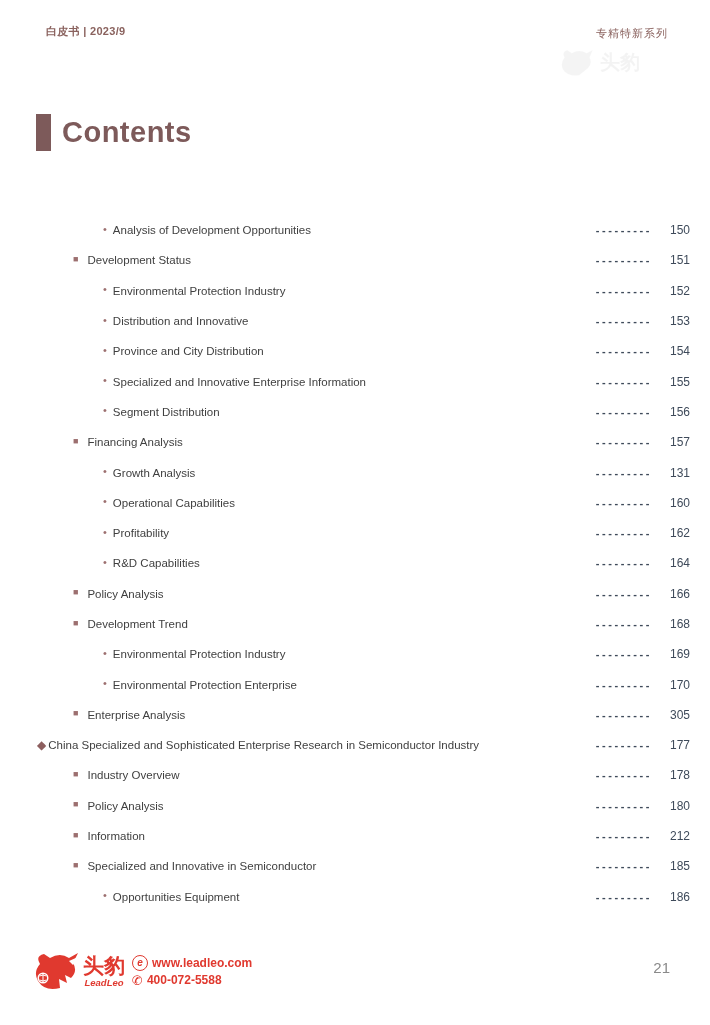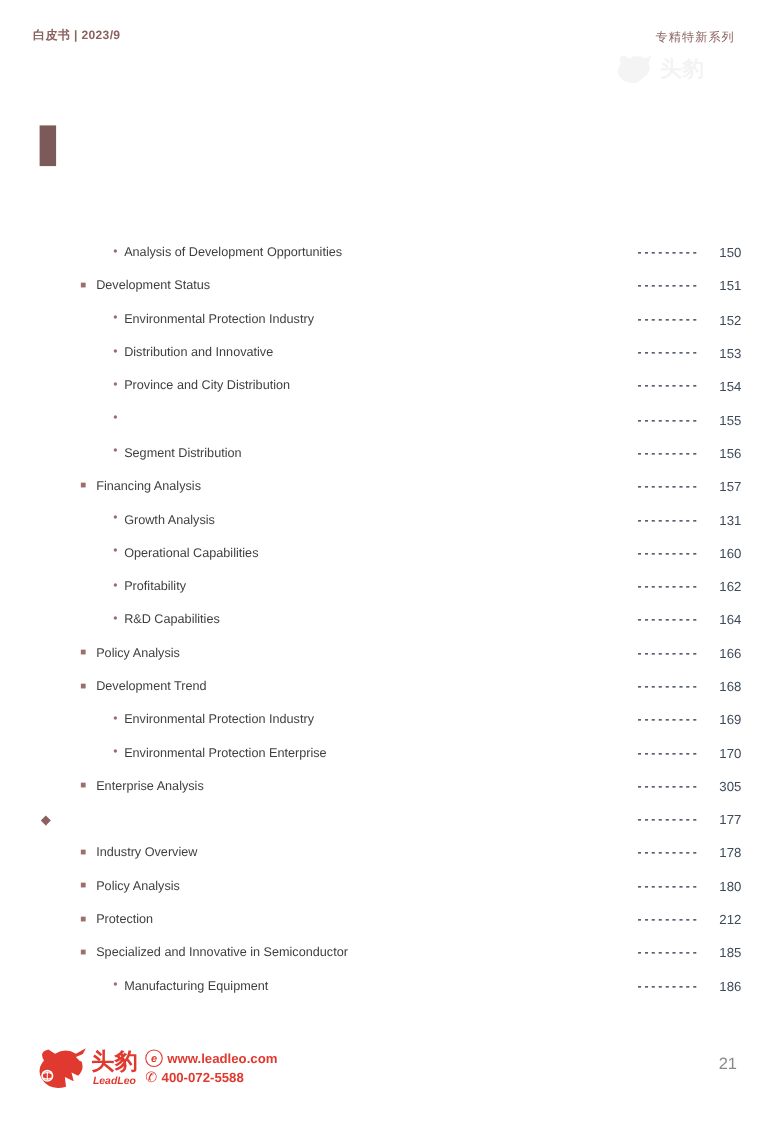--- a/index.html
+++ b/index.html
@@ -3,21 +3,21 @@
 <meta charset="utf-8">
 <style>
   html,body{margin:0;padding:0;}
   body{
     width:710px;height:1025px;position:relative;background:#ffffff;
     font-family:"Liberation Sans","DejaVu Sans",sans-serif;
     -webkit-font-smoothing:antialiased;overflow:hidden;
   }
   
   .header-left{
-    position:absolute;top:24px;left:30px;
+    position:absolute;top:24px;left:46px;
     font-size:11px;font-weight:bold;color:#8a625e;letter-spacing:.3px;
   }
   .header-right{
     position:absolute;top:26px;right:42px;
     font-size:11px;font-weight:normal;color:#8a625e;letter-spacing:1px;
   }
   .watermark{
     position:absolute;top:42px;right:40px;width:110px;height:40px;
     opacity:.07;display:flex;align-items:center;gap:6px;
   }
@@ -35,21 +35,21 @@
   .toc-bullet{flex:0 0 auto;line-height:1;}
   .lv1 .toc-bullet{color:#8d5f5f;font-size:12px;margin-right:2px;}
   .lv2 .toc-bullet{color:#9c6f6f;font-size:9px;margin-right:9px;position:relative;top:-1px;}
   .lv3 .toc-bullet{color:#9c6f6f;font-size:11px;margin-right:6px;position:relative;top:-1px;}
   .toc-label{flex:0 1 auto;white-space:nowrap;}
   .toc-spacer{flex:1 1 auto;}
   .toc-leader{
     flex:0 0 auto;color:#3e4a5a;letter-spacing:2.6px;font-weight:bold;
     font-size:11px;white-space:nowrap;
   }
-  .toc-page{flex:0 0 34px;text-align:right;color:#3e4a5a;font-size:12px;margin-right:36px;margin-left:4px;}
+  .toc-page{flex:0 0 34px;text-align:right;color:#3e4a5a;font-size:12px;margin-right:20px;margin-left:4px;}
   
   .footer{position:absolute;left:0;right:0;top:945px;height:70px;}
   .leadleo{position:absolute;left:33px;top:6px;display:flex;align-items:center;}
   .leadleo-name-col{margin-left:4px;display:flex;flex-direction:column;align-items:center;}
   .leadleo-name{color:#e0392f;font-weight:bold;font-size:21px;line-height:1;}
   .leadleo-sub{color:#e0392f;font-style:italic;font-weight:bold;font-size:9.5px;line-height:1;margin-top:2px;}
   .leadleo-contact{margin-left:7px;display:flex;flex-direction:column;gap:2px;}
   .contact-line{display:flex;align-items:center;color:#e0392f;font-size:12px;font-weight:bold;}
   .e-icon{
     display:inline-flex;align-items:center;justify-content:center;
@@ -70,20 +70,21 @@
 
 <div class="watermark">
   <svg width="34" height="30" viewBox="0 0 46 40">
     <path d="M6 14 Q2 6 10 4 L16 8 Q26 2 36 8 L44 4 L40 14 Q44 22 38 28 L26 38 Q10 40 4 30 Q0 22 6 14 Z" fill="#777"></path>
   </svg>
   <span class="wm-text">头豹</span>
 </div>
 
 <div class="title-wrap">
   <div class="title-bar"></div>
+  <div class="title-text">Contents</div>
 </div>
 
 <div class="toc" id="toc-list">
     <div class="toc-row lv3">
       <span class="toc-bullet">•</span>
       <span class="toc-label">Analysis of Development Opportunities</span>
       <span class="toc-spacer"></span>
       <span class="toc-leader">---------</span>
       <span class="toc-page">150</span>
     </div>
@@ -110,20 +111,21 @@
     </div>
     <div class="toc-row lv3">
       <span class="toc-bullet">•</span>
       <span class="toc-label">Province and City Distribution</span>
       <span class="toc-spacer"></span>
       <span class="toc-leader">---------</span>
       <span class="toc-page">154</span>
     </div>
     <div class="toc-row lv3">
       <span class="toc-bullet">•</span>
+      <span class="toc-label">Specialized and Innovative Enterprise Information</span>
       <span class="toc-spacer"></span>
       <span class="toc-leader">---------</span>
       <span class="toc-page">155</span>
     </div>
     <div class="toc-row lv3">
       <span class="toc-bullet">•</span>
       <span class="toc-label">Segment Distribution</span>
       <span class="toc-spacer"></span>
       <span class="toc-leader">---------</span>
       <span class="toc-page">156</span>
@@ -193,55 +195,56 @@
     </div>
     <div class="toc-row lv2">
       <span class="toc-bullet">■</span>
       <span class="toc-label">Enterprise Analysis</span>
       <span class="toc-spacer"></span>
       <span class="toc-leader">---------</span>
       <span class="toc-page">305</span>
     </div>
     <div class="toc-row lv1">
       <span class="toc-bullet">◆</span>
+      <span class="toc-label">China Specialized and Sophisticated Enterprise Research in Semiconductor Industry</span>
       <span class="toc-spacer"></span>
       <span class="toc-leader">---------</span>
       <span class="toc-page">177</span>
     </div>
     <div class="toc-row lv2">
       <span class="toc-bullet">■</span>
       <span class="toc-label">Industry Overview</span>
       <span class="toc-spacer"></span>
       <span class="toc-leader">---------</span>
       <span class="toc-page">178</span>
     </div>
     <div class="toc-row lv2">
       <span class="toc-bullet">■</span>
       <span class="toc-label">Policy Analysis</span>
       <span class="toc-spacer"></span>
       <span class="toc-leader">---------</span>
       <span class="toc-page">180</span>
     </div>
     <div class="toc-row lv2">
       <span class="toc-bullet">■</span>
-      <span class="toc-label">Protection</span>
+      <span class="toc-label">Information</span>
       <span class="toc-spacer"></span>
       <span class="toc-leader">---------</span>
       <span class="toc-page">212</span>
     </div>
     <div class="toc-row lv2">
       <span class="toc-bullet">■</span>
       <span class="toc-label">Specialized and Innovative in Semiconductor</span>
       <span class="toc-spacer"></span>
       <span class="toc-leader">---------</span>
       <span class="toc-page">185</span>
     </div>
     <div class="toc-row lv3">
       <span class="toc-bullet">•</span>
-      <span class="toc-label">Manufacturing Equipment</span>
+      <span class="toc-label">Opportunities Equipment</span>
       <span class="toc-spacer"></span>
       <span class="toc-leader">---------</span>
       <span class="toc-page">186</span>
     </div>
   </div>
 
 <div class="footer">
   <div class="leadleo">
     <svg width="46" height="40" viewBox="0 0 46 40">
       <path d="M7 13 Q2 5 11 3 L17 7 Q27 1 36 7 L45 2 L40 12 Q45 20 38 27 L32 24 L34 32 L26 28 L27 37 Q12 41 5 30 Q0 21 7 13 Z" fill="#e0392f"></path>

